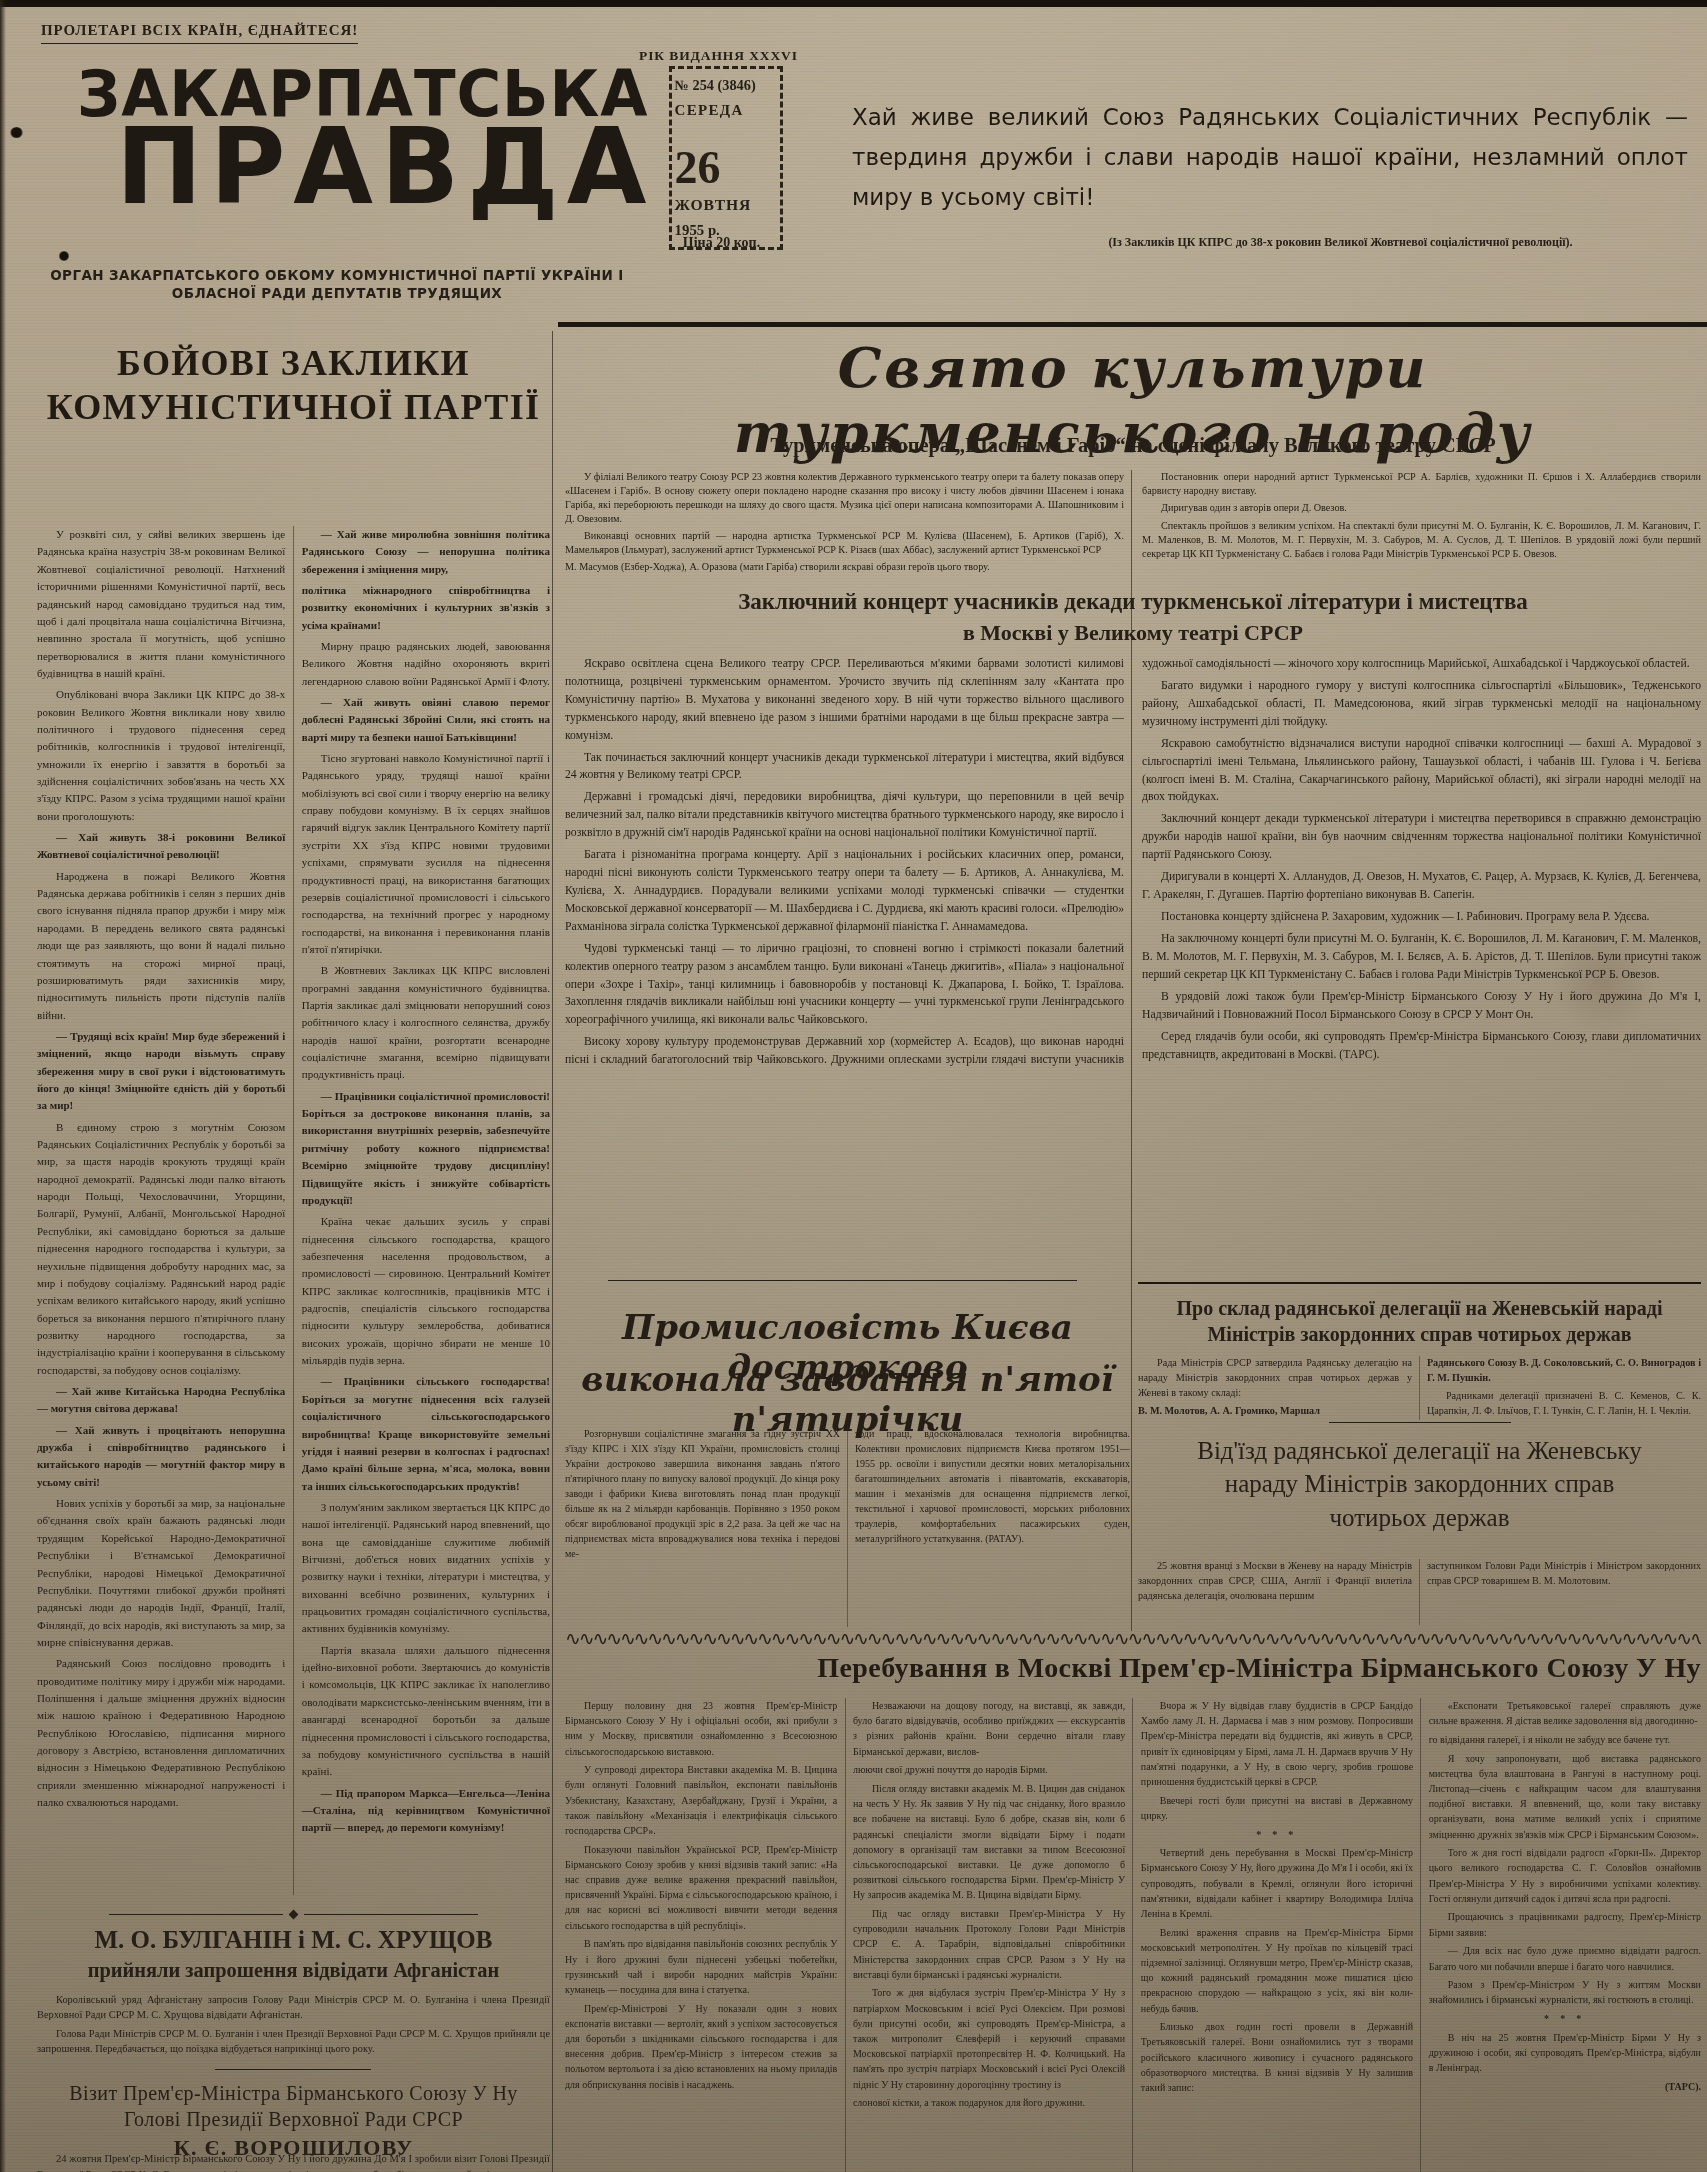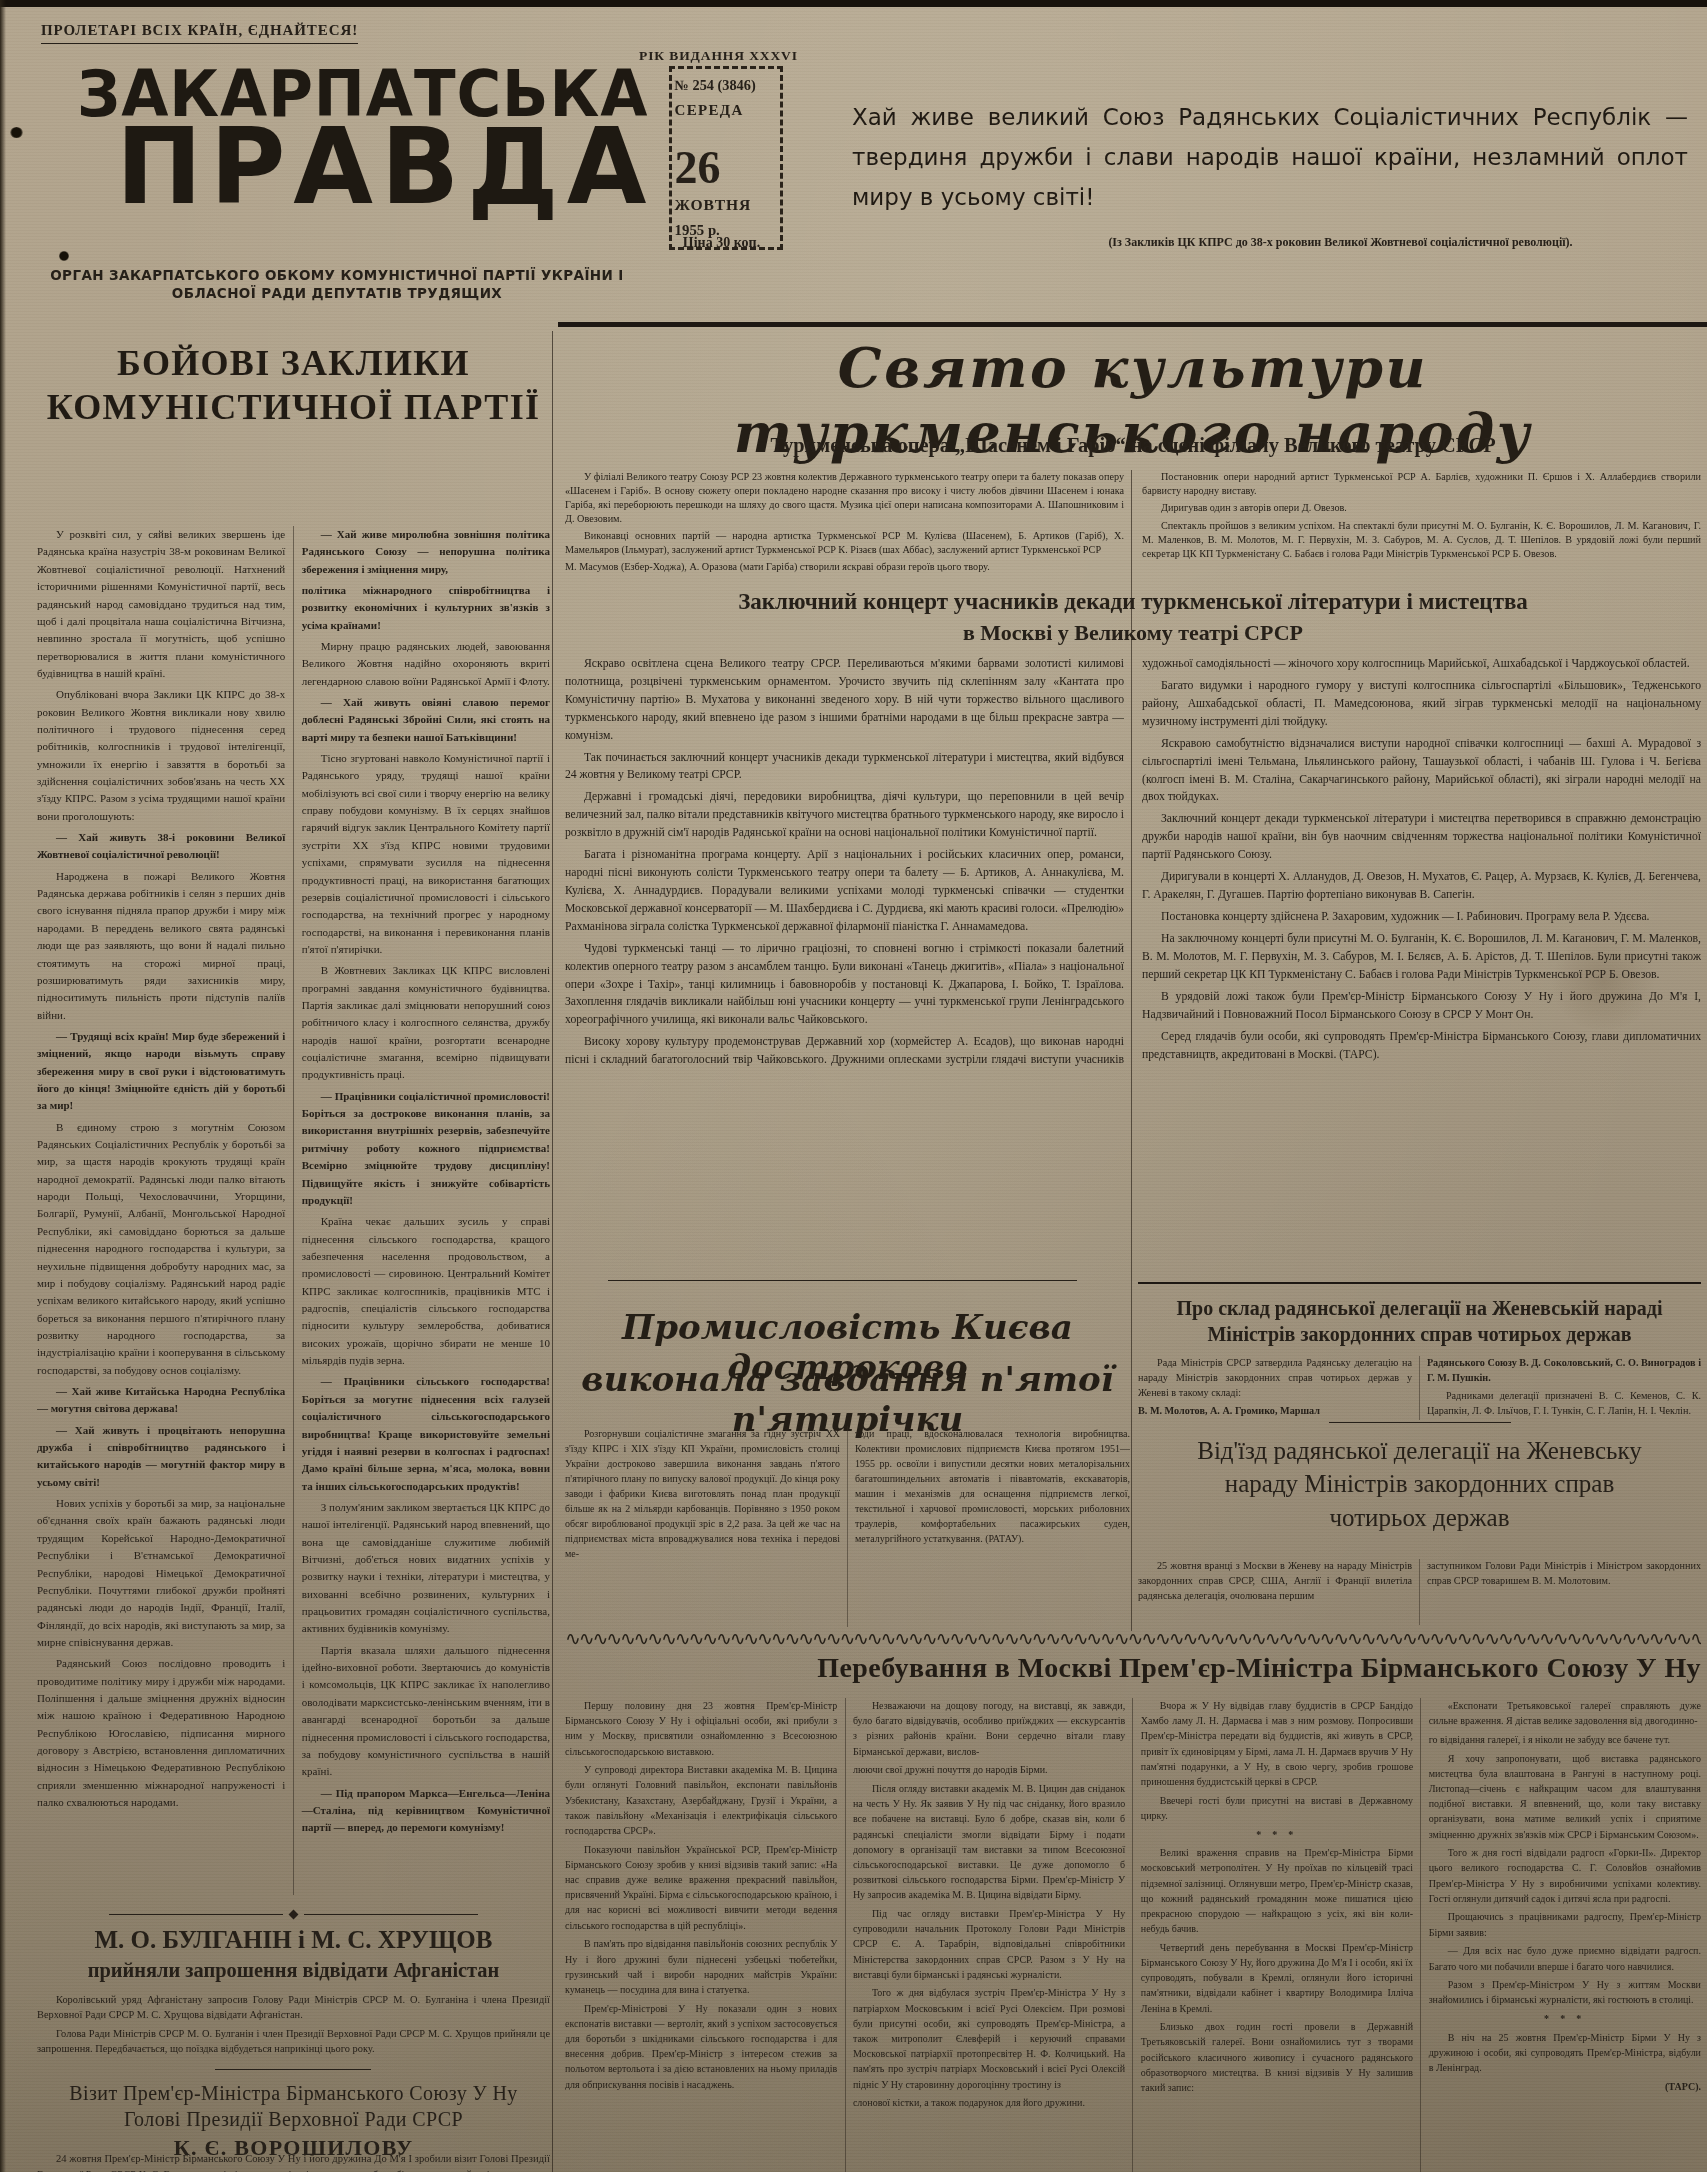--- a/index.html
+++ b/index.html
@@ -117,21 +117,21 @@
   <div class="ab organ ctr">ОРГАН ЗАКАРПАТСЬКОГО ОБКОМУ КОМУНІСТИЧНОЇ ПАРТІЇ УКРАЇНИ І ОБЛАСНОЇ РАДИ ДЕПУТАТІВ ТРУДЯЩИХ</div>
 
   <div class="ab yearline">РІК ВИДАННЯ XXXVI</div>
   <div class="ab issuebox">
     <div class="no">№ 254 (3846)</div>
     <div class="day">СЕРЕДА</div>
     <div class="num">26</div>
     <div class="mon">ЖОВТНЯ</div>
     <div class="yr">1955 р.</div>
   </div>
-  <div class="ab price">Ціна 30 коп.</div>
+  <div class="ab price">Ціна 20 коп.</div>
 
   <div class="ab banner">Хай живе великий Союз Радянських Соціалістичних Республік — твердиня дружби і слави народів нашої країни, незламний оплот миру в усьому світі!</div>
   <div class="ab banner-attr">(Із Закликів ЦК КПРС до 38-х роковин Великої Жовтневої соціалістичної революції).</div>
 
   <div class="ab bar-center"></div>
   <div class="ab vline-main"></div>
   <div class="ab vline-mid"></div>
 
   <div class="ab combat-h ctr">
     <div>БОЙОВІ ЗАКЛИКИ</div>
@@ -256,22 +256,22 @@
     <p>Прем'єр-Міністрові У Ну показали один з нових експонатів виставки — вертоліт, який з успіхом застосовується для боротьби з шкідниками сільського господарства і для внесення добрив. Прем'єр-Міністр з інтересом стежив за польотом вертольота і за дією встановлених на ньому приладів для обприскування посівів і насаджень.</p>
     <p>Незважаючи на дощову погоду, на виставці, як завжди, було багато відвідувачів, особливо приїжджих — екскурсантів з різних районів країни. Вони сердечно вітали главу Бірманської держави, вислов-</p>
     <p class="noind">люючи свої дружні почуття до народів Бірми.</p>
     <p>Після огляду виставки академік М. В. Цицин дав сніданок на честь У Ну. Як заявив У Ну під час сніданку, його вразило все побачене на виставці. Було б добре, сказав він, коли б радянські спеціалісти змогли відвідати Бірму і подати допомогу в організації там виставки за типом Всесоюзної сільськогосподарської виставки. Це дуже допомогло б розвиткові сільського господарства Бірми. Прем'єр-Міністр У Ну запросив академіка М. В. Цицина відвідати Бірму.</p>
     <p>Під час огляду виставки Прем'єр-Міністра У Ну супроводили начальник Протоколу Голови Ради Міністрів СРСР Є. А. Тарабрін, відповідальні співробітники Міністерства закордонних справ СРСР. Разом з У Ну на виставці були бірманські і радянські журналісти.</p>
     <p>Того ж дня відбулася зустріч Прем'єр-Міністра У Ну з патріархом Московським і всієї Русі Олексієм. При розмові були присутні особи, які супроводять Прем'єр-Міністра, а також митрополит Єлевферій і керуючий справами Московської патріархії протопресвітер Н. Ф. Колчицький. На пам'ять про зустріч патріарх Московський і всієї Русі Олексій підніс У Ну старовинну дорогоцінну тростину із</p>
     <p class="noind">слонової кістки, а також подарунок для його дружини.</p>
     <p>Вчора ж У Ну відвідав главу буддистів в СРСР Бандідо Хамбо ламу Л. Н. Дармаєва і мав з ним розмову. Попросивши Прем'єр-Міністра передати від буддистів, які живуть в СРСР, привіт їх єдиновірцям у Бірмі, лама Л. Н. Дармаєв вручив У Ну пам'ятні подарунки, а У Ну, в свою чергу, зробив грошове приношення буддистській церкві в СРСР.</p>
     <p>Ввечері гості були присутні на виставі в Державному цирку.</p>
     <p class="stars">* * *</p>
+    <p>Четвертий день перебування в Москві Прем'єр-Міністр Бірманського Союзу У Ну, його дружина До М'я І і особи, які їх супроводять, побували в Кремлі, оглянули його історичні пам'ятники, відвідали кабінет і квартиру Володимира Ілліча Леніна в Кремлі.</p>
     <p>Великі враження справив на Прем'єр-Міністра Бірми московський метрополітен. У Ну проїхав по кільцевій трасі підземної залізниці. Оглянувши метро, Прем'єр-Міністр сказав, що кожний радянський громадянин може пишатися цією прекрасною спорудою — найкращою з усіх, які він коли-небудь бачив.</p>
-    <p>Четвертий день перебування в Москві Прем'єр-Міністр Бірманського Союзу У Ну, його дружина До М'я І і особи, які їх супроводять, побували в Кремлі, оглянули його історичні пам'ятники, відвідали кабінет і квартиру Володимира Ілліча Леніна в Кремлі.</p>
     <p>Близько двох годин гості провели в Державній Третьяковській галереї. Вони ознайомились тут з творами російського класичного живопису і сучасного радянського образотворчого мистецтва. В книзі відзивів У Ну залишив такий запис:</p>
     <p>«Експонати Третьяковської галереї справляють дуже сильне враження. Я дістав велике задоволення від двогодинно-</p>
     <p class="noind">го відвідання галереї, і я ніколи не забуду все бачене тут.</p>
     <p>Я хочу запропонувати, щоб виставка радянського мистецтва була влаштована в Рангуні в наступному році. Листопад—січень є найкращим часом для влаштування подібної виставки. Я впевнений, що, коли таку виставку організувати, вона матиме великий успіх і сприятиме зміцненню дружніх зв'язків між СРСР і Бірманським Союзом».</p>
     <p>Того ж дня гості відвідали радгосп «Горки-ІІ». Директор цього великого господарства С. Г. Соловйов ознайомив Прем'єр-Міністра У Ну з виробничими успіхами колективу. Гості оглянули дитячий садок і дитячі ясла при радгоспі.</p>
     <p>Прощаючись з працівниками радгоспу, Прем'єр-Міністр Бірми заявив:</p>
     <p>— Для всіх нас було дуже приємно відвідати радгосп. Багато чого ми побачили вперше і багато чого навчилися.</p>
     <p>Разом з Прем'єр-Міністром У Ну з життям Москви знайомились і бірманські журналісти, які гостюють в столиці.</p>
     <p class="stars">* * *</p>
     <p>В ніч на 25 жовтня Прем'єр-Міністр Бірми У Ну з дружиною і особи, які супроводять Прем'єр-Міністра, відбули в Ленінград.</p>

